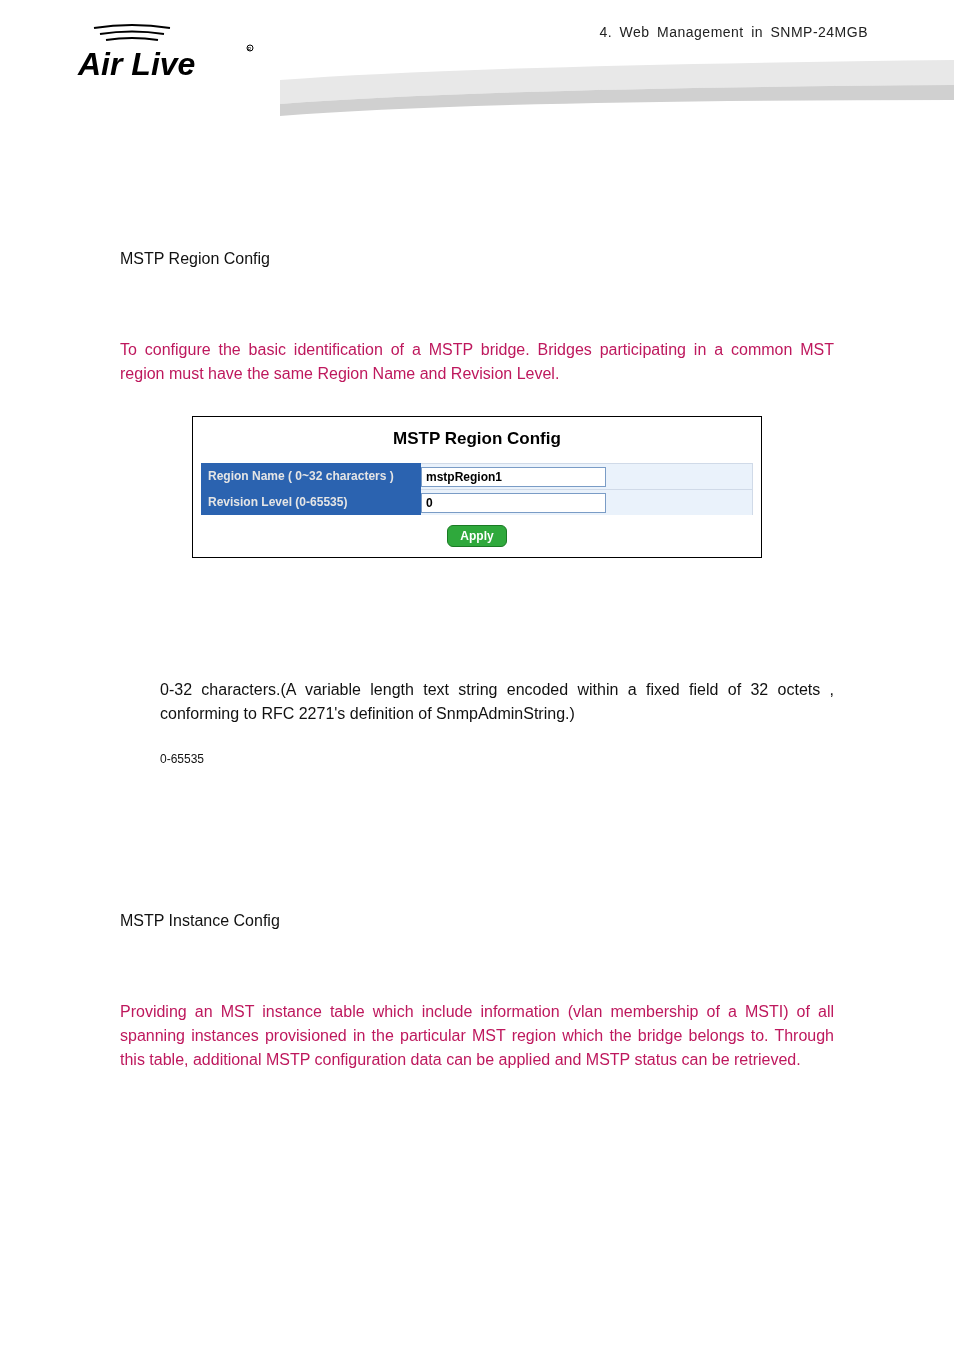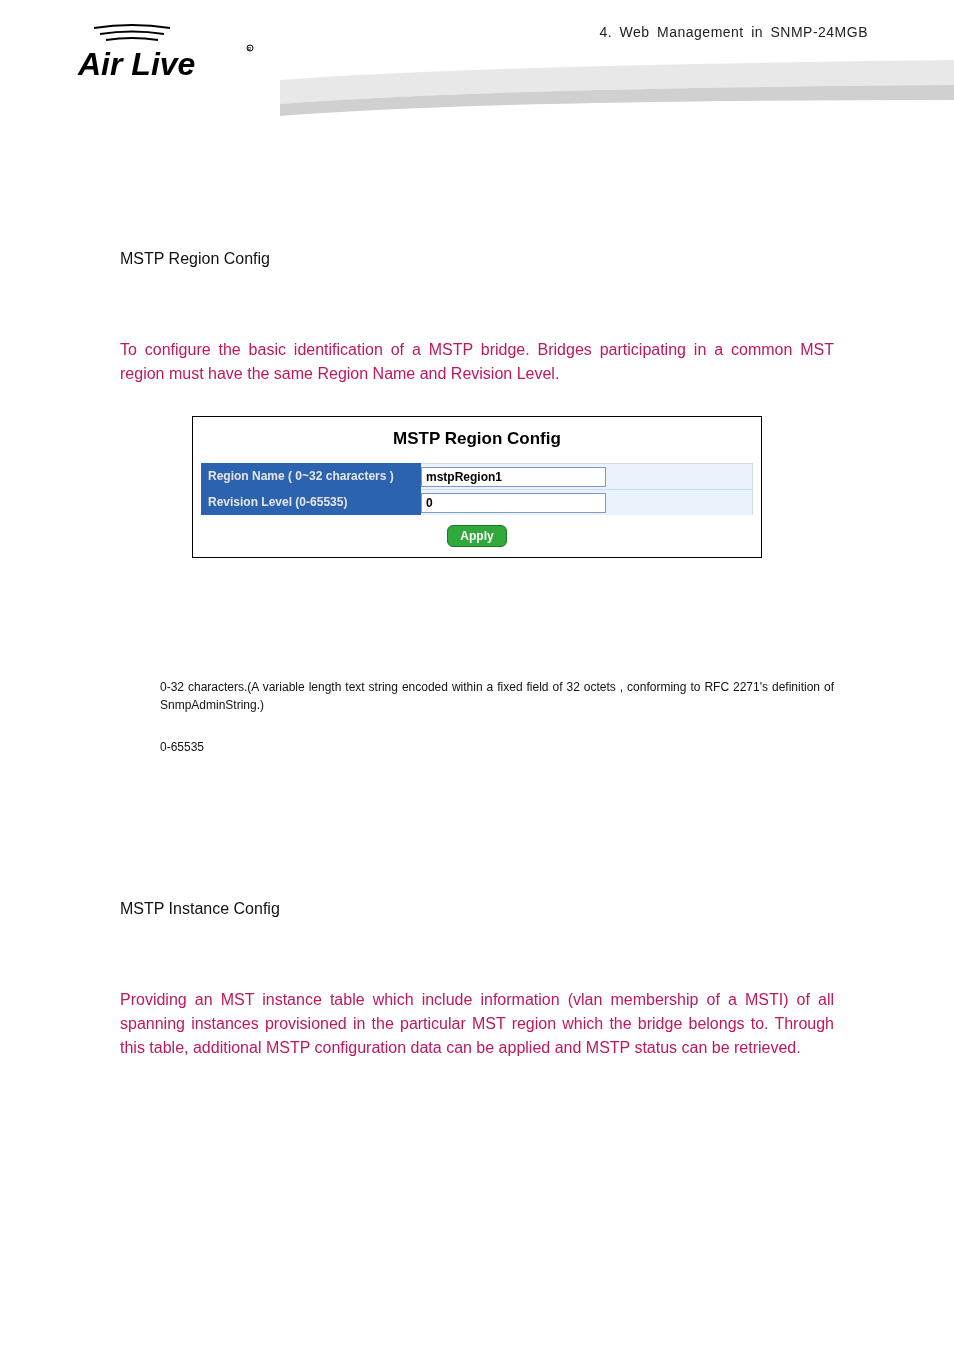--- a/index.html
+++ b/index.html
@@ -111,21 +111,21 @@
     font-weight: bold;
     padding: 3px 12px;
     border: 1px solid #1a7a24;
     border-radius: 6px;
   }
   .indent-block {
     padding-left: 40px;
     margin-bottom: 26px;
   }
   .indent-para {
-    font-size: 12px;
+    font-size: 16px;
     line-height: 1.5;
     text-align: justify;
     color: #111;
   }
   .single-line {
     font-size: 12px;
     color: #111;
   }
   .gap-small { height: 20px; }
   .gap-big { height: 80px; }

